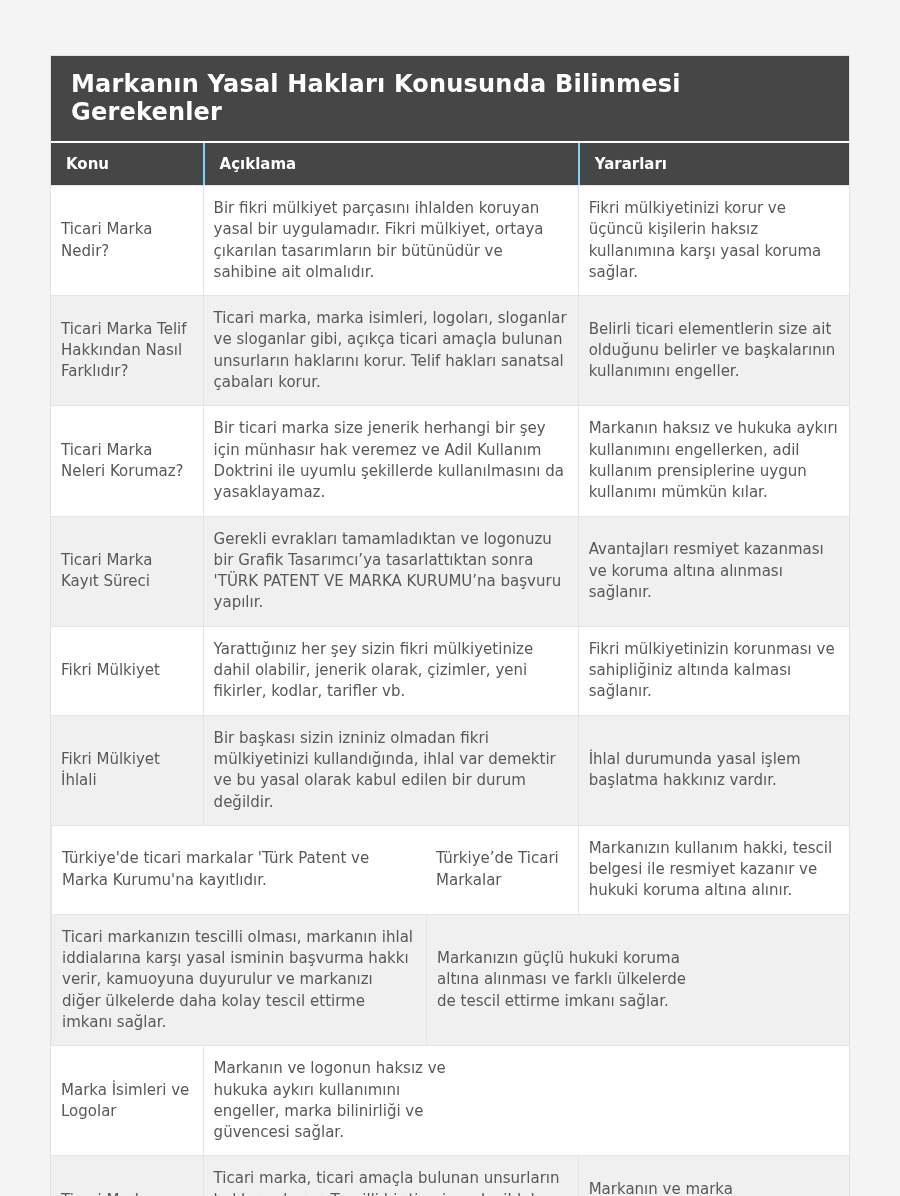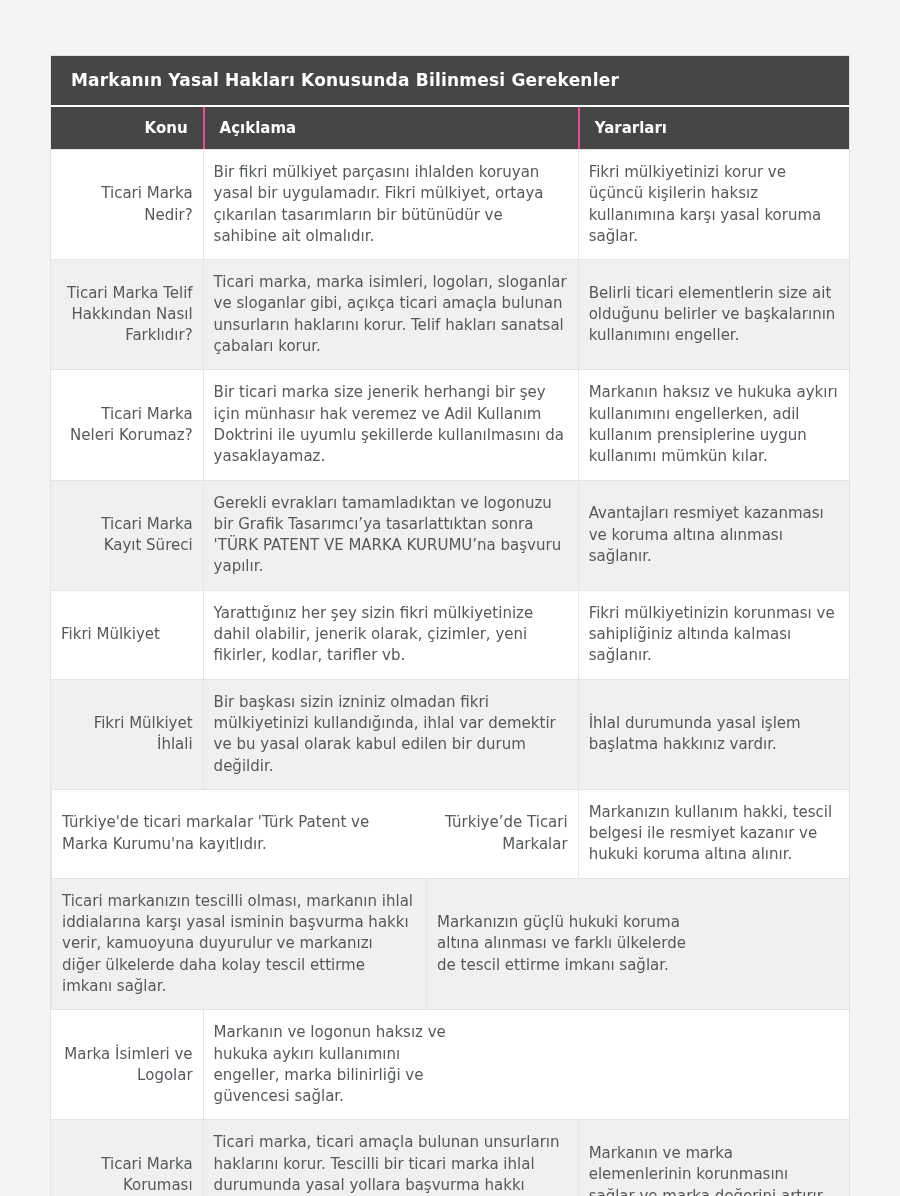--- a/index.html
+++ b/index.html
@@ -18,41 +18,41 @@
     margin: 0 auto;
     padding-top: 55px;
   }
   .table-wrap {
     background: #ffffff;
     border: 1px solid #e2e2e2;
   }
   .title-bar {
     background: #464646;
     color: #ffffff;
-    font-size: 17px;
+    font-size: 24px;
     font-weight: bold;
     padding: 14px 20px 15px 20px;
     border-bottom: 2px solid #ffffff;
     letter-spacing: 0.2px;
   }
   .head-row {
     display: flex;
     background: #464646;
     color: #ffffff;
     font-weight: bold;
     font-size: 15px;
   }
   .head-row .cell {
     padding: 12px 15px;
   }
-  .cell.c-konu   { width: 19%; text-align: right; }
+  .cell.c-konu   { width: 19%; }
   .cell.c-acik   { width: 47%; }
   .cell.c-yarar  { width: 34%; }
   .head-row .c-acik,
-  .head-row .c-yarar { border-left: 2px solid #ec4899; }
+  .head-row .c-yarar { border-left: 2px solid #7dd3fc; }
   .body-row {
     display: flex;
     background: #ffffff;
     border-top: 1px solid #e5e5e5;
     color: #55595c;
     font-size: 15px;
     line-height: 1.42;
   }
   .body-row:first-of-type { border-top: none; }
   .body-row:nth-of-type(even) { background: #f0f0f0; }

